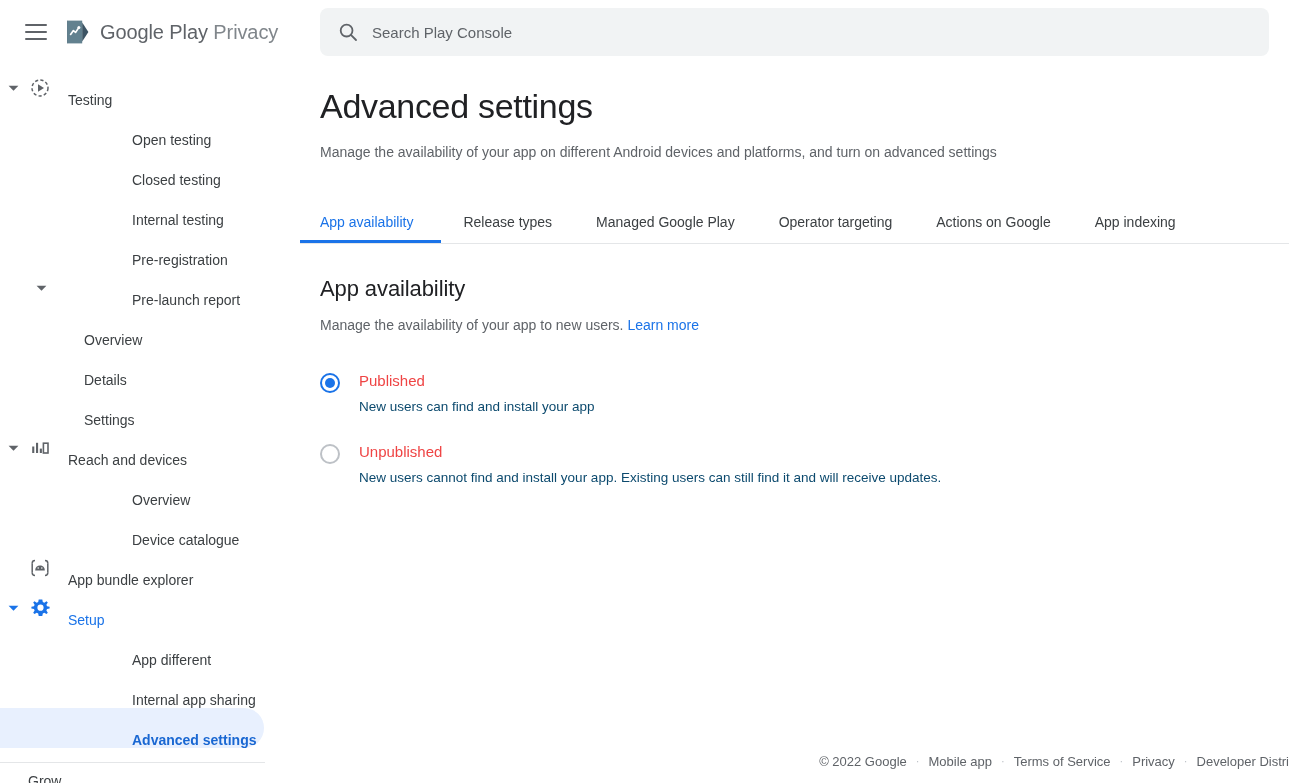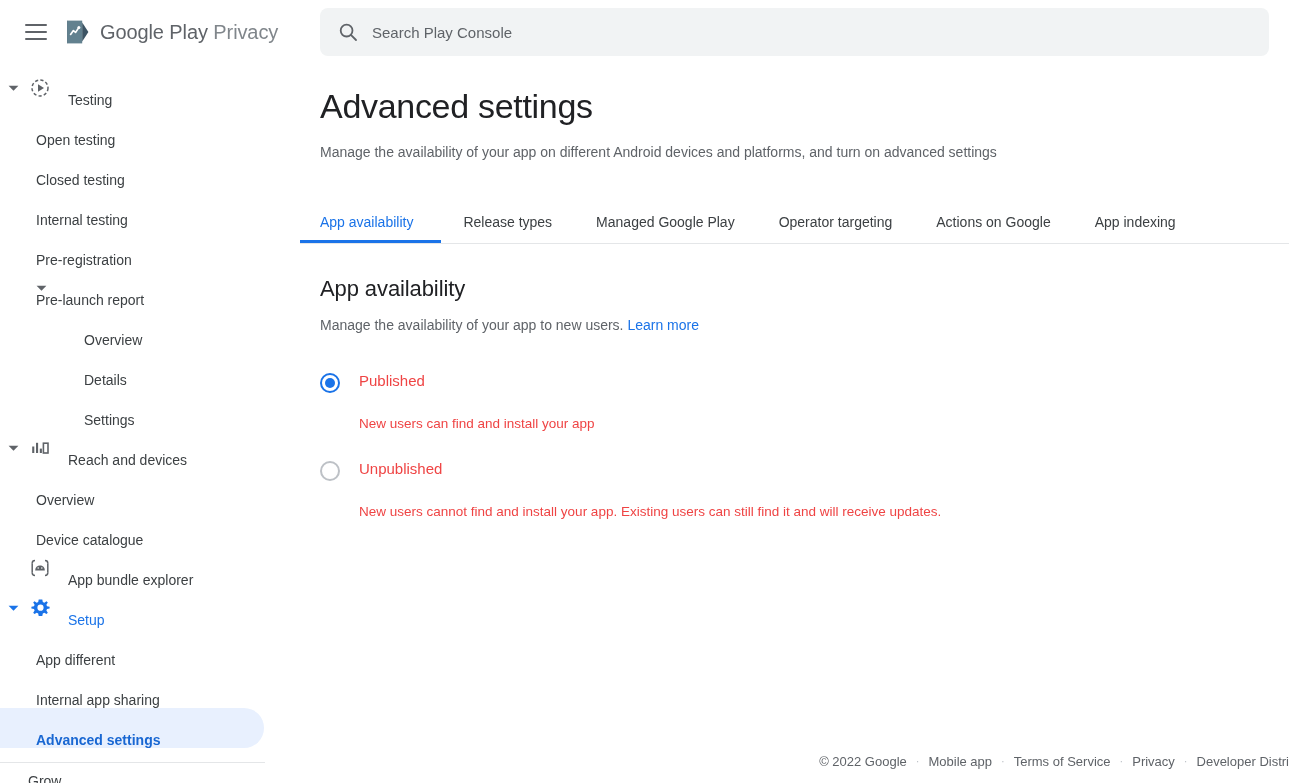--- a/index.html
+++ b/index.html
@@ -66,21 +66,21 @@
   .navrow .arrow {
     position: absolute; left: 6px; top: 0; height: 40px;
     width: 14px; display: flex; align-items: center; justify-content: center;
   }
   .navrow .arrow svg { display:block; }
   .navrow .ico {
     position: absolute; left: 27px; top: 0; height: 40px; width: 26px;
     display: flex; align-items: center; justify-content: center;
   }
   .navrow .lbl { padding-left: 68px; }
-  .navrow.lvl2 .lbl { padding-left: 36px; }
+  .navrow.lvl2 .lbl { padding-left: 96px; margin-left: 36px; }
   .navrow.lvl3 .lbl { padding-left: 84px; }
   .navrow.lvl2-arrow .arrow { left: 34px; }
   .navrow.section { color: #3c4043; font-weight: 500; }
   .navrow.section.active-blue { color: #1a73e8; font-weight: 500; }
   .navrow.selected {
     background: #e8f0fe;
     border-top-right-radius: 20px;
     border-bottom-right-radius: 20px;
     width: 264px;
     color: #1967d2;
@@ -213,22 +213,22 @@
     background: #1a73e8;
   }
   .radio-texts { padding-top: 0px; }
   .radio-label {
     font-size: 15px;
     color: #ef4444;
     line-height: 20px;
   }
   .radio-desc {
     font-size: 13.5px;
-    color: #ef4444;
-    margin-top: 24px;
+    color: #0c4a6e;
+    margin-top: 7px;
     line-height: 18px;
   }
 
   .footer {
     position: absolute;
     right: 0px; bottom: 0px;
     height: 44px;
     display: flex;
     align-items: center;
     font-size: 13px;

